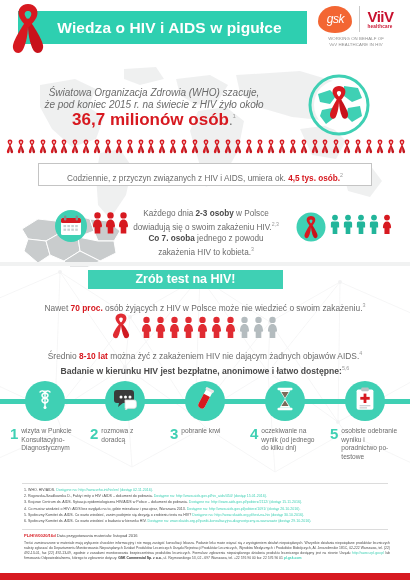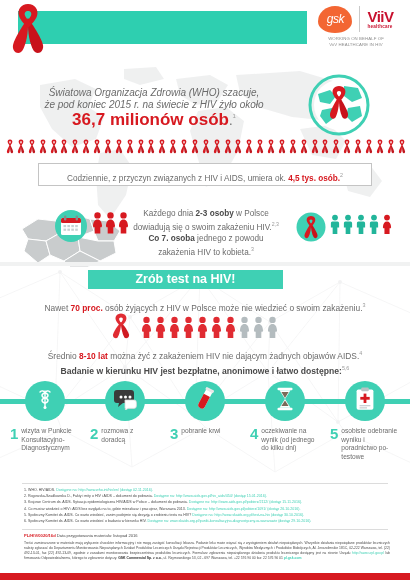--- a/index.html
+++ b/index.html
@@ -444,20 +444,21 @@
     <div class="header-band"></div>
 
     <div class="ribbon-header">
       <svg width="40" height="54" viewBox="0 0 40 54">
         <path d="M20 16 C20 16 7 34 5 43 C4 49 9 53 13 50 C17 47 20 33 20 24 Z" fill="#d71920"></path>
         <path d="M20 16 C20 16 33 34 35 43 C36 49 31 53 27 50 C23 47 20 33 20 24 Z" fill="#c8121b"></path>
         <path d="M20 2 C13 2 9 8 11 14 C12.5 18.5 17 23 20 26 C23 23 27.5 18.5 29 14 C31 8 27 2 20 2 Z M20 9 C22.5 9 24 11 23 13.5 C22.2 15.5 20 18 20 18 C20 18 17.8 15.5 17 13.5 C16 11 17.5 9 20 9 Z" fill="#d71920"></path>
       </svg>
     </div>
 
+    <div class="header-title">Wiedza o HIV i AIDS w pigułce</div>
 
     <div class="logo-block">
       <div class="logo-row">
         <div class="gsk-logo">gsk</div>
         <div class="logo-div"></div>
         <div class="viiv-logo">
           <div class="viiv-word">ViiV</div>
           <div class="viiv-sub">healthcare</div>
         </div>
       </div>

